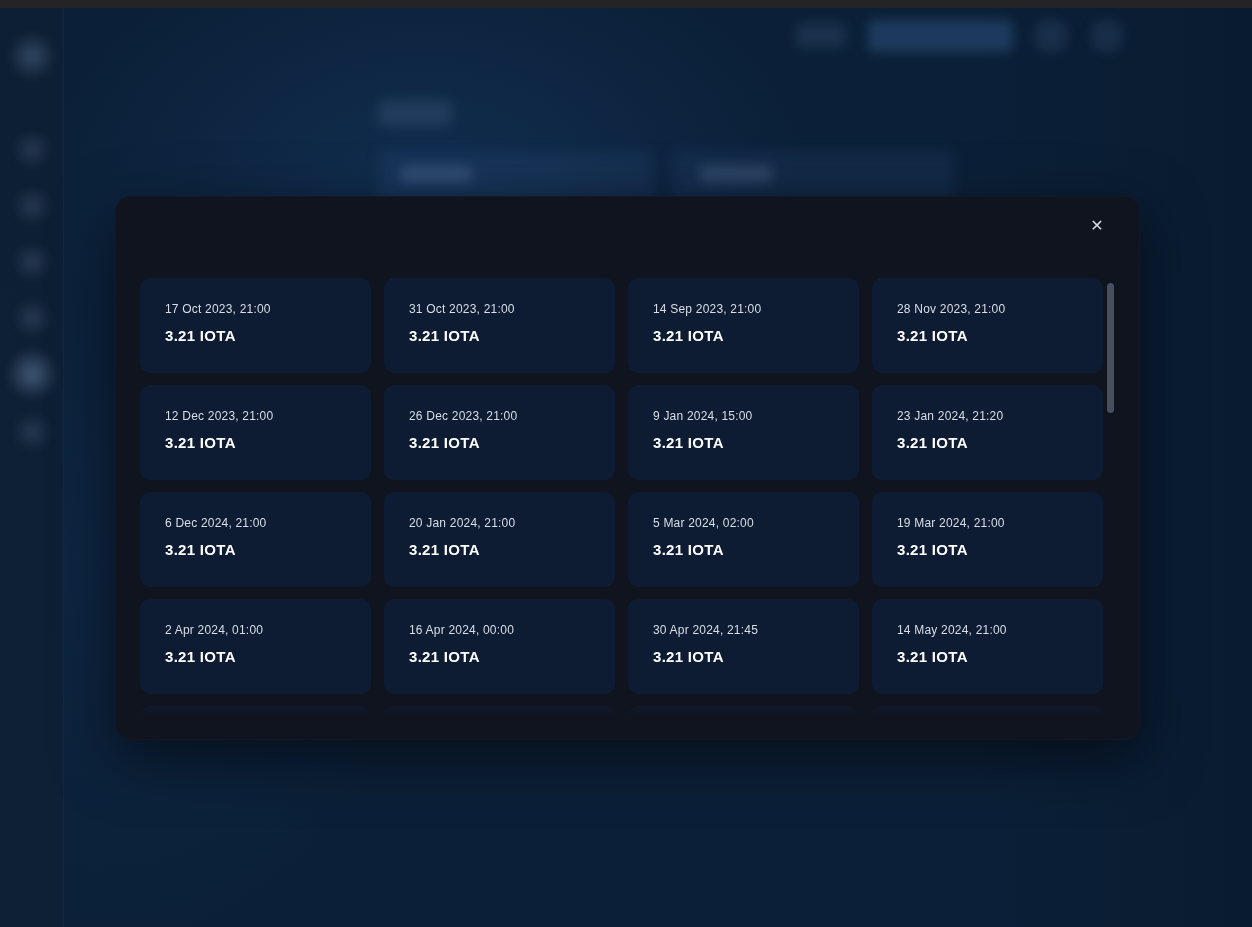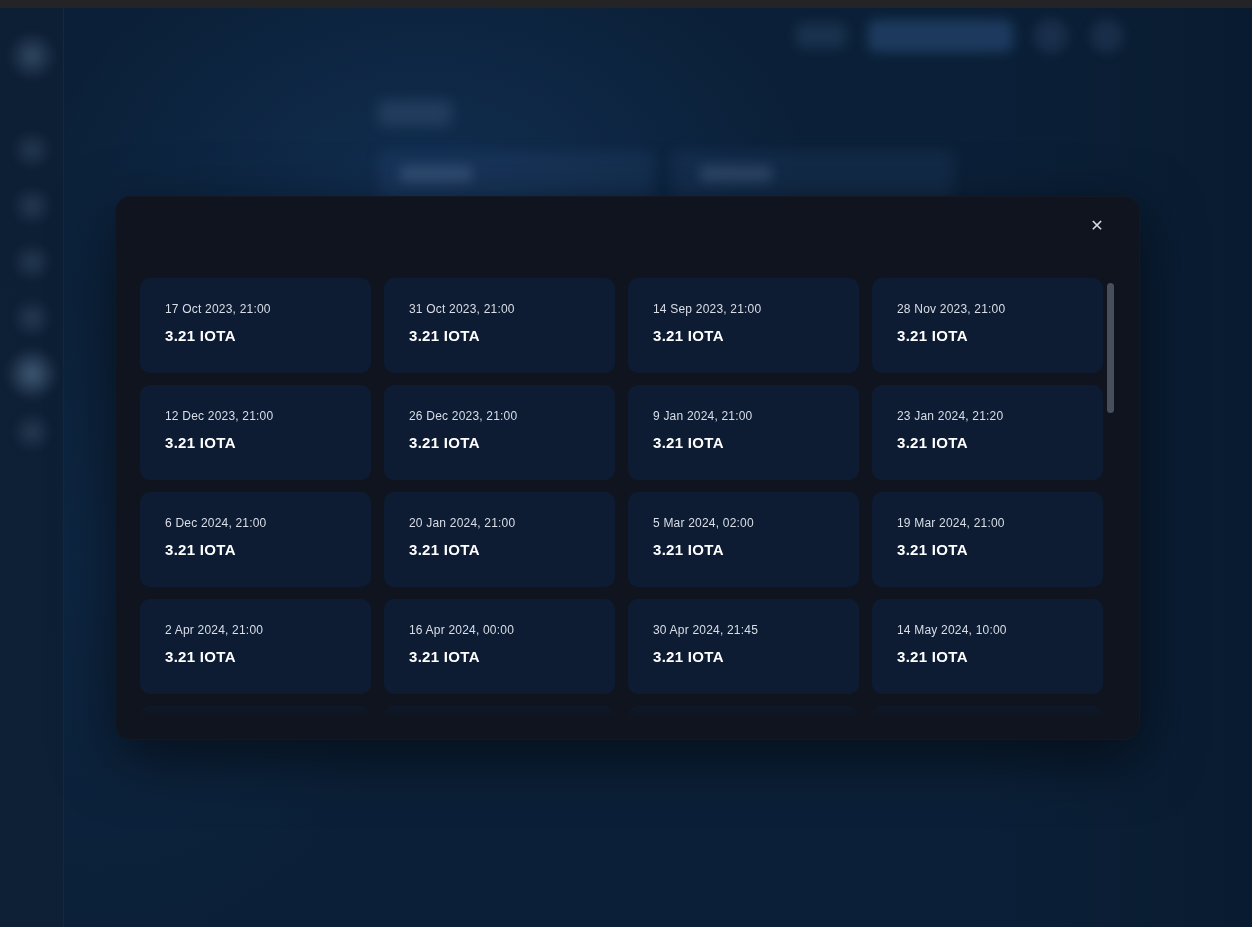--- a/index.html
+++ b/index.html
@@ -181,21 +181,21 @@
           <div class="card-date">12 Dec 2023, 21:00</div>
           <div class="card-amount">3.21 IOTA</div>
         </div>
 
         <div class="card">
           <div class="card-date">26 Dec 2023, 21:00</div>
           <div class="card-amount">3.21 IOTA</div>
         </div>
 
         <div class="card">
-          <div class="card-date">9 Jan 2024, 21:00</div>
+          <div class="card-date">9 Jan 2024, 15:00</div>
           <div class="card-amount">3.21 IOTA</div>
         </div>
 
         <div class="card">
           <div class="card-date">23 Jan 2024, 21:20</div>
           <div class="card-amount">3.21 IOTA</div>
         </div>
 
         <div class="card">
           <div class="card-date">6 Dec 2024, 21:00</div>
@@ -211,36 +211,36 @@
           <div class="card-date">5 Mar 2024, 02:00</div>
           <div class="card-amount">3.21 IOTA</div>
         </div>
 
         <div class="card">
           <div class="card-date">19 Mar 2024, 21:00</div>
           <div class="card-amount">3.21 IOTA</div>
         </div>
 
         <div class="card">
-          <div class="card-date">2 Apr 2024, 21:00</div>
+          <div class="card-date">2 Apr 2024, 01:00</div>
           <div class="card-amount">3.21 IOTA</div>
         </div>
 
         <div class="card">
           <div class="card-date">16 Apr 2024, 00:00</div>
           <div class="card-amount">3.21 IOTA</div>
         </div>
 
         <div class="card">
           <div class="card-date">30 Apr 2024, 21:45</div>
           <div class="card-amount">3.21 IOTA</div>
         </div>
 
         <div class="card">
-          <div class="card-date">14 May 2024, 10:00</div>
+          <div class="card-date">14 May 2024, 21:00</div>
           <div class="card-amount">3.21 IOTA</div>
         </div>
       </div>
     <div class="cards-grid partial">
       <div class="card"></div>
       <div class="card"></div>
       <div class="card"></div>
       <div class="card"></div>
     </div>
   </div>

